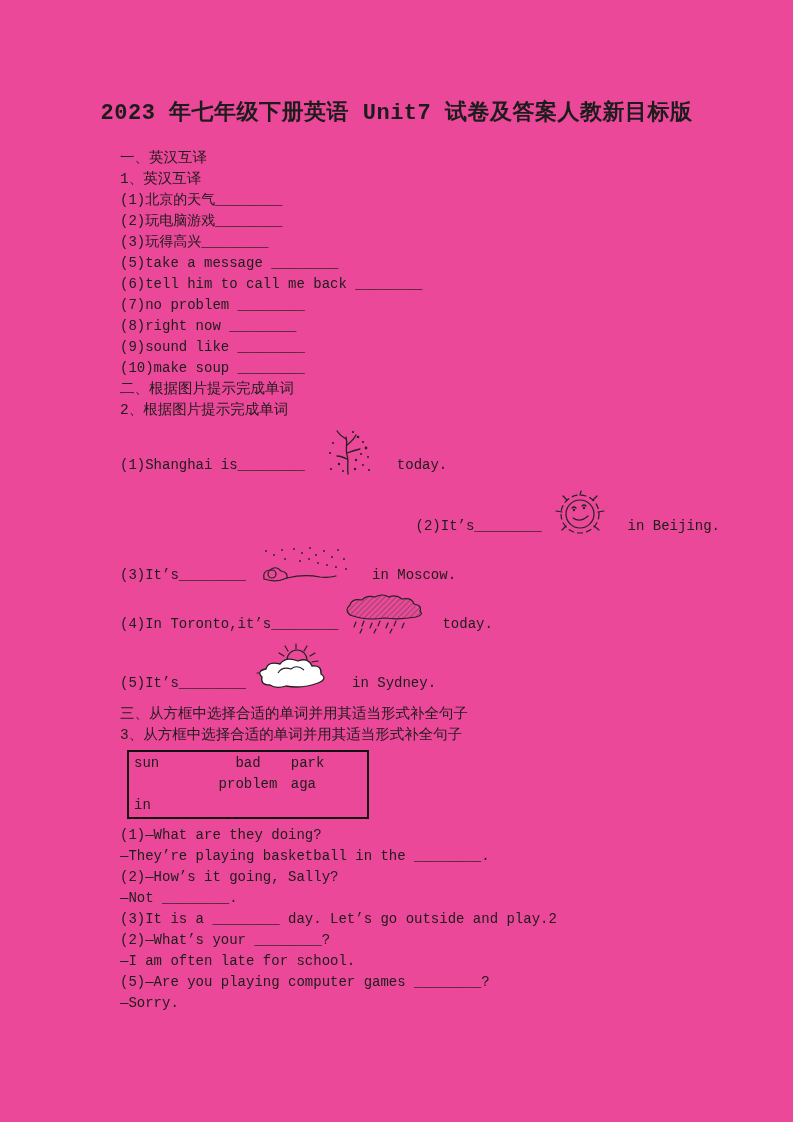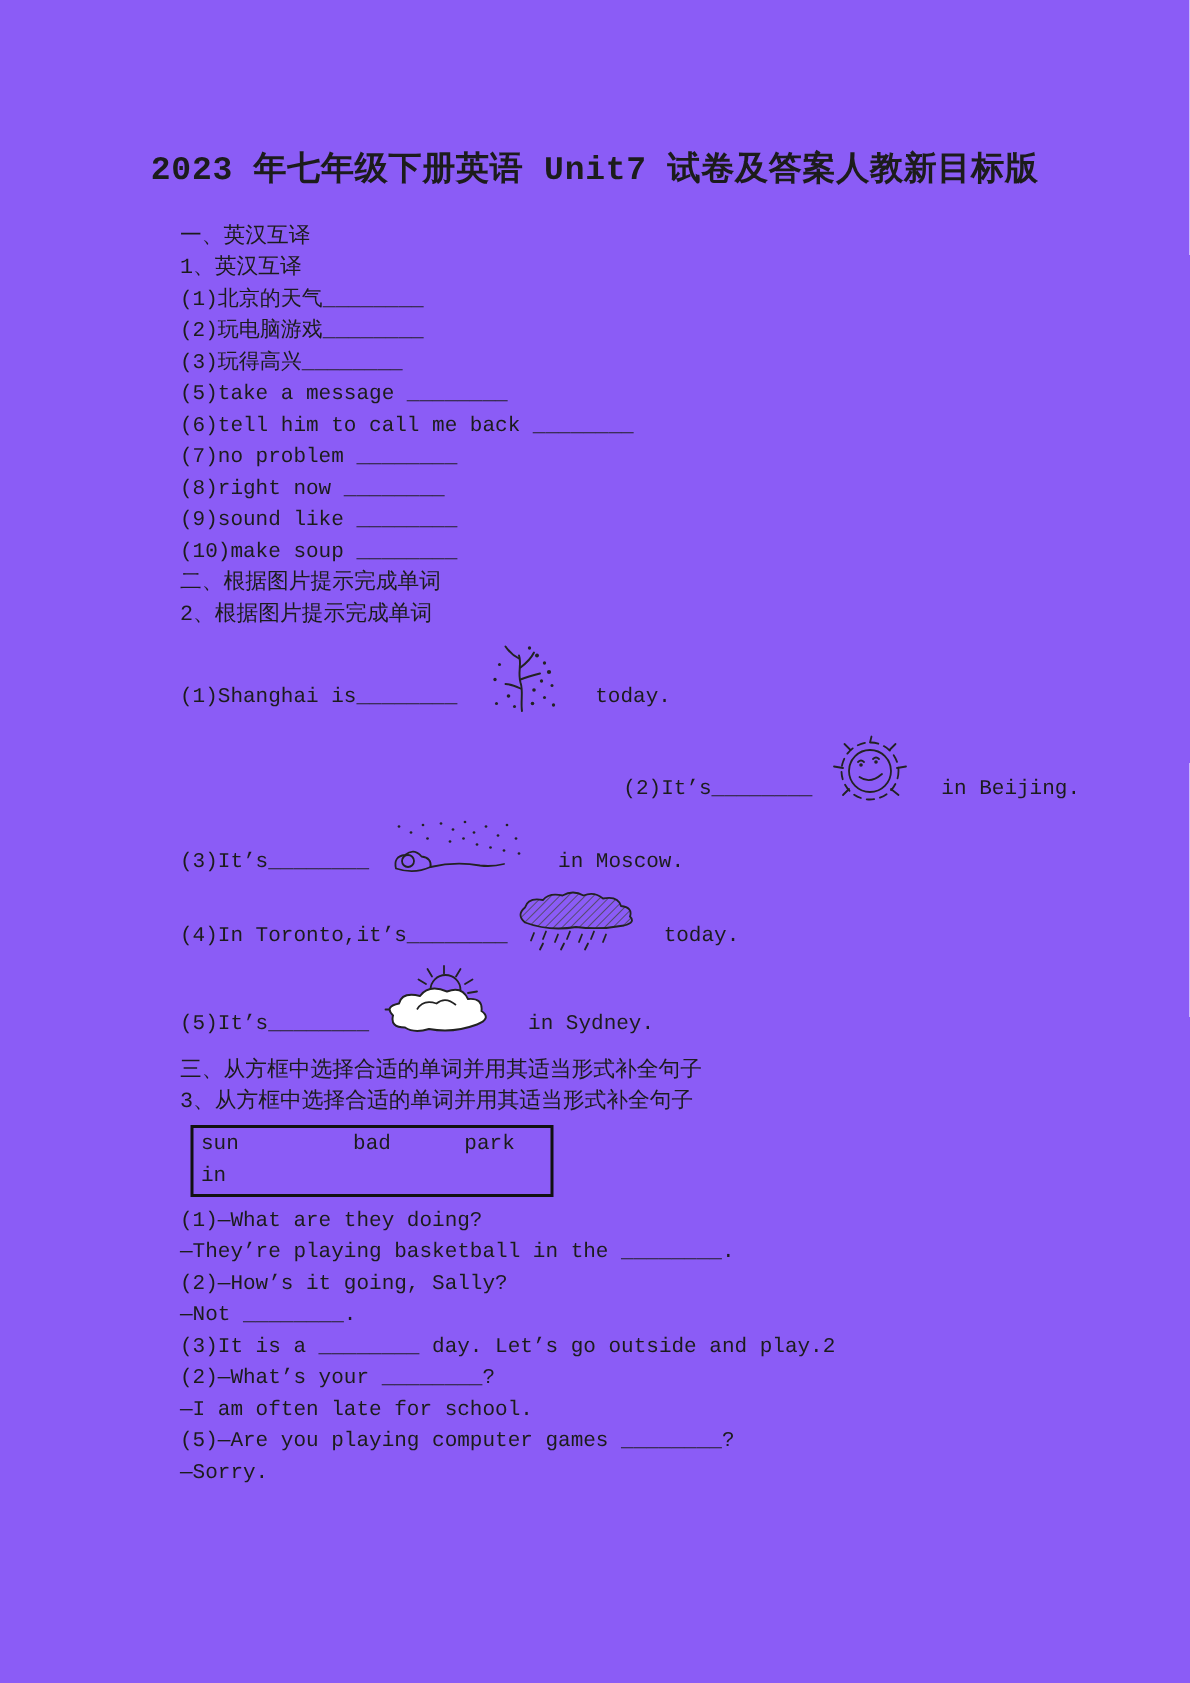--- a/index.html
+++ b/index.html
@@ -1,36 +1,36 @@
 <!DOCTYPE html>
 <html><head>
 <meta charset="utf-8">
 <style>
   html,body{margin:0;padding:0;background:#ffffff;}
   .page{
-    width:793px;height:1122px;background:#8b5cf6;color:#1c1c1c;
+    width:793px;height:1122px;background:#ec4899;color:#1c1c1c;
     position:relative;overflow:hidden;
     font-family:"Liberation Mono","DejaVu Sans Mono",monospace;
   }
   .title{
     position:absolute;left:0;top:97px;width:100%;text-align:center;
     font-size:22px;font-weight:600;letter-spacing:0.5px;white-space:pre;
   }
   .content{position:absolute;left:120px;top:148px;width:600px;}
   .line{font-size:14px;line-height:21px;white-space:pre;}
   .heading{font-size:14.5px;}
   .pic-row{display:flex;align-items:flex-end;}
   .pic-row .line{white-space:pre;}
   .pic-row svg{flex:0 0 auto;margin-bottom:1px;}
   .mt8{margin-top:8px;} .mt10{margin-top:10px;} .mt14{margin-top:14px;justify-content:flex-end;}
   .word-box{
     width:228px;border:2px solid #111;margin:4px 0 6px 7px;padding:1px 5px;
   }
   .wb-row{display:grid;grid-template-columns:1fr 1.2fr 1fr;font-size:14px;line-height:21px;}
-  .wb-c1{text-align:left;} .wb-c2{text-align:center;} .wb-c3{text-align:center;}
+  .wb-c1{text-align:left;} .wb-c2{text-align:center;} .wb-c3{text-align:left;}
   svg{display:block;}
 </style>
 </head>
 <body>
 
 <div class="page">
 
   <div class="title">2023 年七年级下册英语 Unit7 试卷及答案人教新目标版</div>
 
   <div class="content">
@@ -185,20 +185,25 @@
     <div class="line heading mt10">三、从方框中选择合适的单词并用其适当形式补全句子</div>
     <div class="line heading">3、从方框中选择合适的单词并用其适当形式补全句子</div>
 
     <div class="word-box">
       <div class="wb-row">
         <span class="wb-c1">sun</span>
         <span class="wb-c2">bad</span>
         <span class="wb-c3">park</span>
       </div>
       <div class="wb-row">
+        <span class="wb-c1"></span>
+        <span class="wb-c2">problem</span>
+        <span class="wb-c3">aga</span>
+      </div>
+      <div class="wb-row">
         <span class="wb-c1">in</span>
         <span class="wb-c2"></span>
         <span class="wb-c3"></span>
       </div>
     </div>
 
     <div class="line">(1)—What are they doing?</div>
     <div class="line">—They’re playing basketball in the ________.</div>
     <div class="line">(2)—How’s it going, Sally?</div>
     <div class="line">—Not ________.</div>

